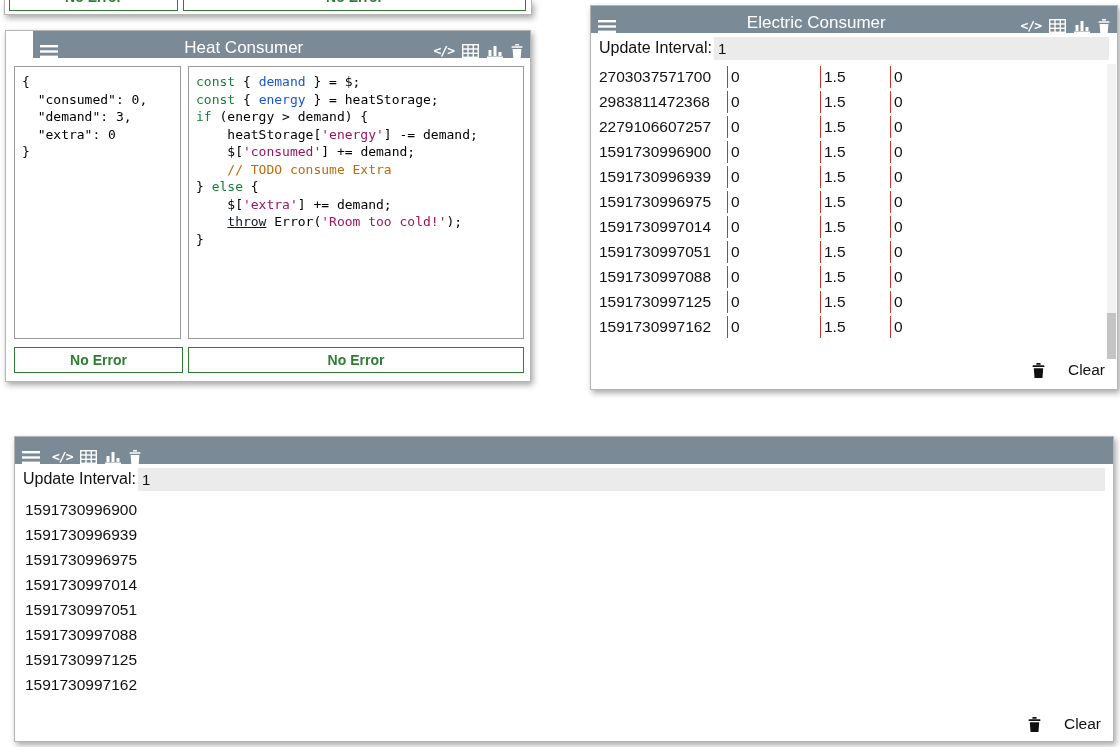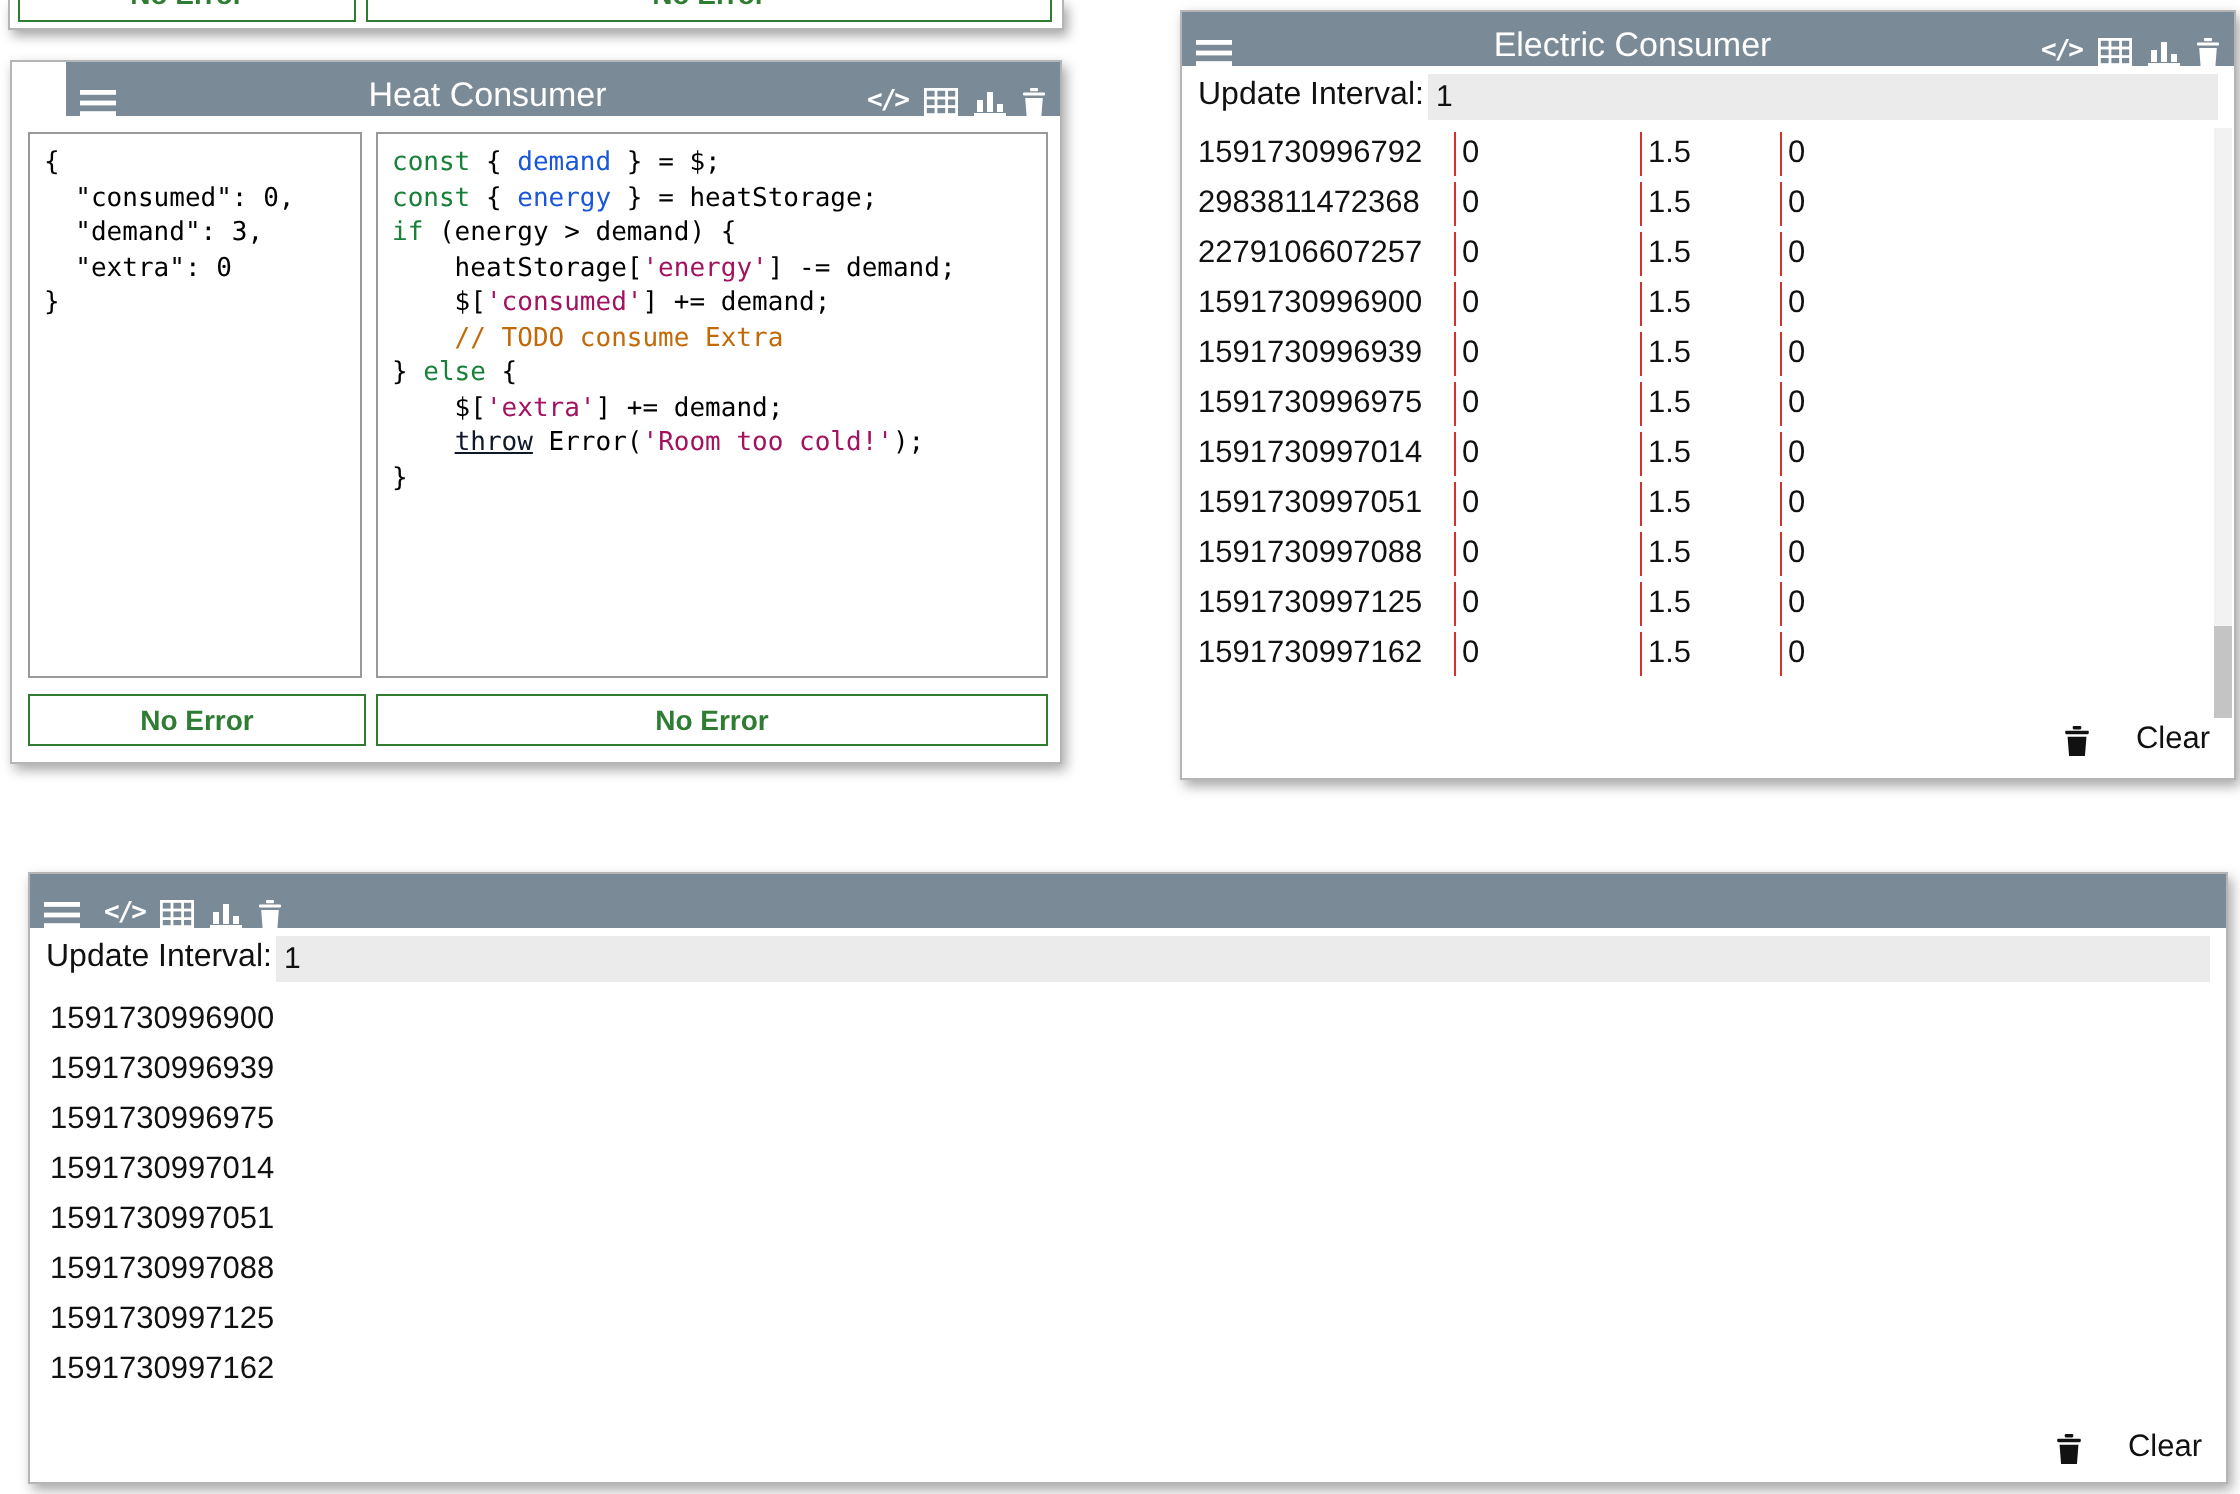--- a/index.html
+++ b/index.html
@@ -222,21 +222,21 @@
     </span>
   </div>
 
   <div class="urow">
     <label>Update Interval:</label>
     <input type="text" value="1" style="">
   </div>
 
   <div class="e-list">
       <div class="e-row">
-        <div class="e-ts">1591730996792</div>
+        <div class="e-ts">2703037571700</div>
         <div class="e-c1">0</div>
         <div class="e-c2">1.5</div>
         <div class="e-c3">0</div>
       </div>
       <div class="e-row">
         <div class="e-ts">2983811472368</div>
         <div class="e-c1">0</div>
         <div class="e-c2">1.5</div>
         <div class="e-c3">0</div>
       </div>

